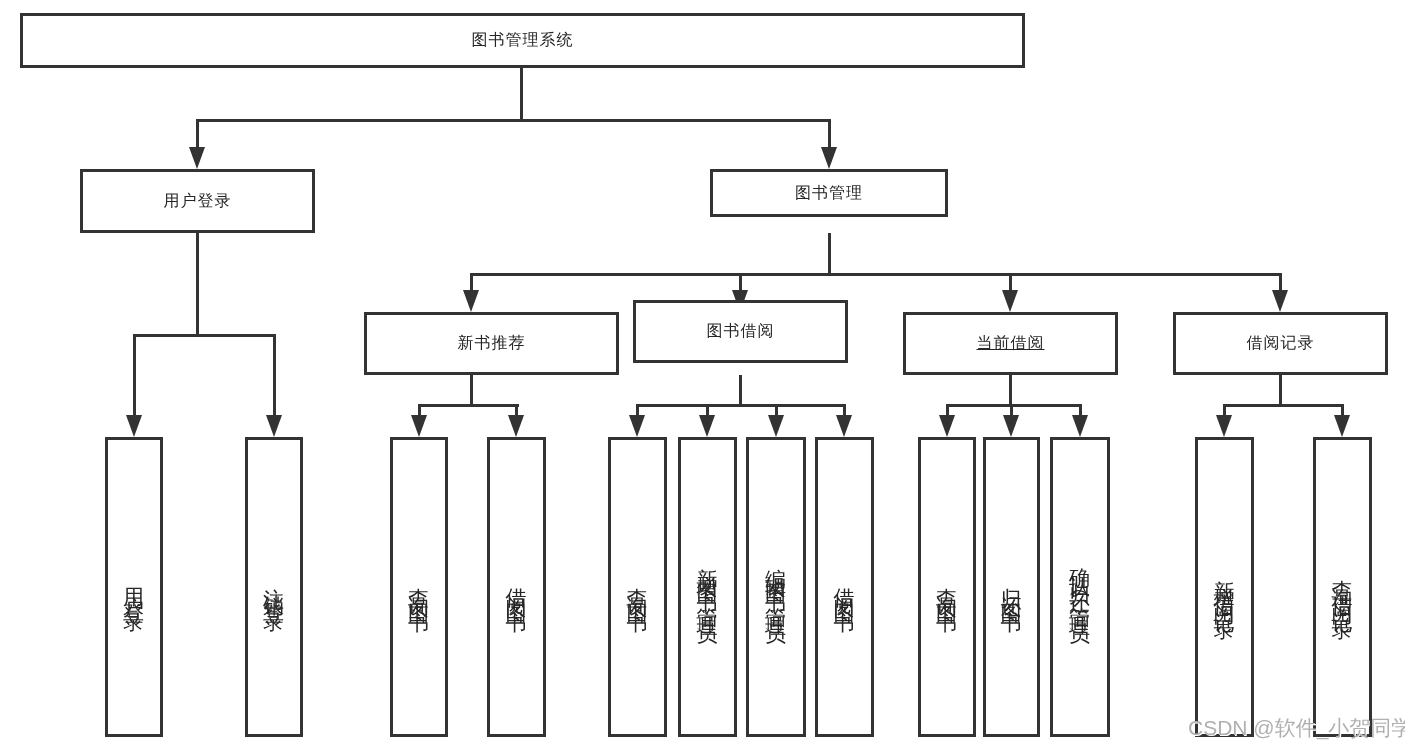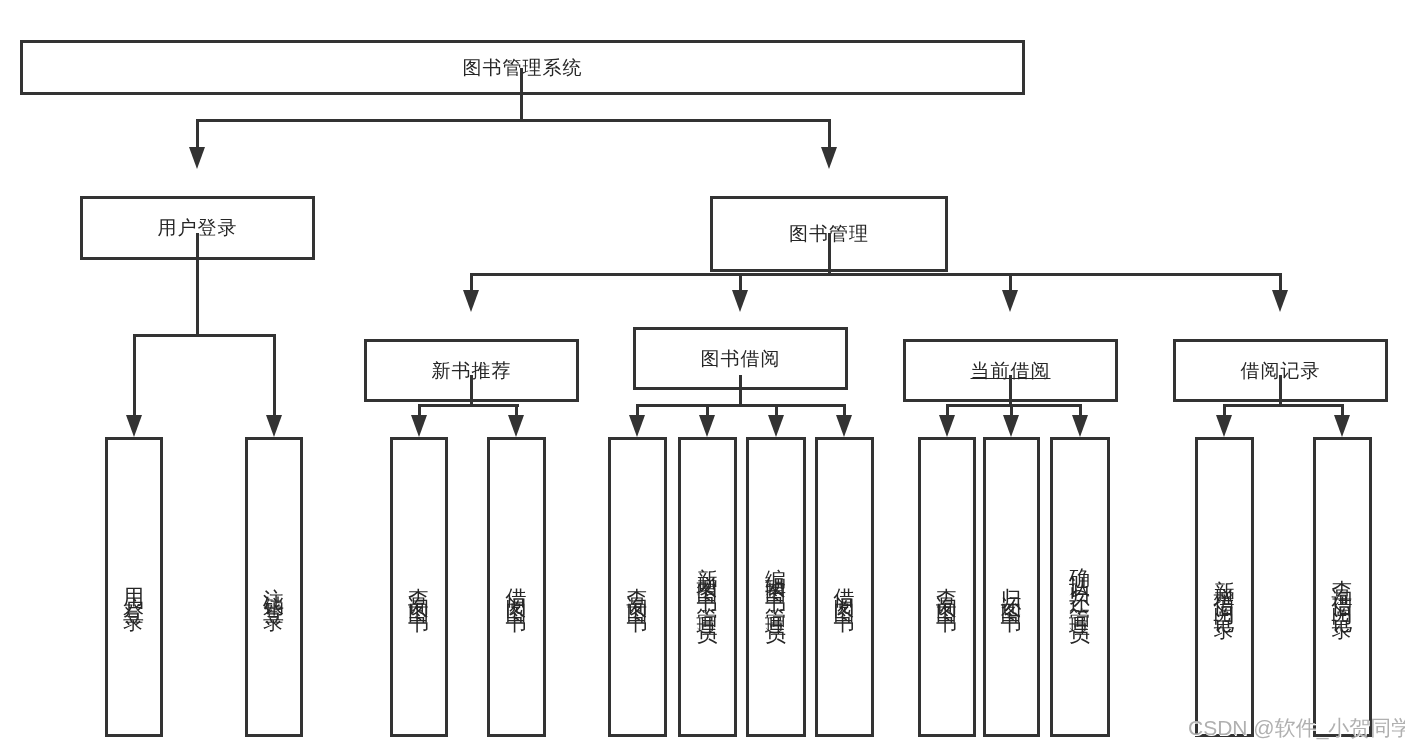--- a/index.html
+++ b/index.html
@@ -25,23 +25,22 @@
   .box {
     position: absolute;
     border: 3px solid var(--line);
     background: var(--box-background);
     display: flex;
     align-items: center;
     justify-content: center;
     color: var(--text);
   }
   .hbox {
-    font-size: 19px;
+    font-size: 16px;
     letter-spacing: 1px;
-    margin-top: 27px;
   }
   .vbox .vtext {
     writing-mode: vertical-rl;
     line-height: 1;
     font-size: 21px;
     letter-spacing: 8px;
     color: var(--text);
     white-space: nowrap;
   }
   .line { position: absolute; background: var(--line); }
@@ -72,41 +71,41 @@
   <div class="box hbox" style="left:20px;top:13px;width:1005px;height:55px;">图书管理系统</div>
 
   <div class="line v" style="left:520px;top:68px;height:54px;"></div>
   <div class="line h" style="left:196px;top:119px;width:635px;"></div>
   <div class="line v" style="left:196px;top:119px;height:30px;"></div>
   <div class="arrow" style="left:189px;top:147px;"></div>
   <div class="line v" style="left:828px;top:119px;height:30px;"></div>
   <div class="arrow" style="left:821px;top:147px;"></div>
 
   <div class="box hbox" style="left:80px;top:169px;width:235px;height:64px;">用户登录</div>
-  <div class="box hbox" style="left:710px;top:169px;width:238px;height:76px;">图书管理</div>
+  <div class="box hbox" style="left:710px;top:169px;width:238px;height:48px;">图书管理</div>
 
   <div class="line v" style="left:196px;top:233px;height:104px;"></div>
   <div class="line h" style="left:133px;top:334px;width:143px;"></div>
   <div class="line v" style="left:133px;top:334px;height:83px;"></div>
   <div class="arrow" style="left:126px;top:415px;"></div>
   <div class="line v" style="left:273px;top:334px;height:83px;"></div>
   <div class="arrow" style="left:266px;top:415px;"></div>
 
   <div class="line v" style="left:828px;top:233px;height:43px;"></div>
   <div class="line h" style="left:470px;top:273px;width:812px;"></div>
   <div class="line v" style="left:470px;top:273px;height:20px;"></div>
   <div class="arrow" style="left:463px;top:290px;"></div>
   <div class="line v" style="left:739px;top:273px;height:20px;"></div>
   <div class="arrow" style="left:732px;top:290px;"></div>
   <div class="line v" style="left:1009px;top:273px;height:20px;"></div>
   <div class="arrow" style="left:1002px;top:290px;"></div>
   <div class="line v" style="left:1279px;top:273px;height:20px;"></div>
   <div class="arrow" style="left:1272px;top:290px;"></div>
 
-  <div class="box hbox" style="left:364px;top:312px;width:215px;height:63px;">新书推荐</div>
+  <div class="box hbox" style="left:364px;top:312px;width:255px;height:63px;">新书推荐</div>
   <div class="box hbox" style="left:633px;top:300px;width:215px;height:63px;">图书借阅</div>
   <div class="box hbox" style="left:903px;top:312px;width:215px;height:63px;text-decoration:underline;">当前借阅</div>
   <div class="box hbox" style="left:1173px;top:312px;width:215px;height:63px;">借阅记录</div>
 
   <div class="line v" style="left:470px;top:375px;height:32px;"></div>
   <div class="line h" style="left:418px;top:404px;width:101px;"></div>
   <div class="line v" style="left:418px;top:404px;height:13px;"></div>
   <div class="arrow" style="left:411px;top:415px;"></div>
   <div class="line v" style="left:515px;top:404px;height:13px;"></div>
   <div class="arrow" style="left:508px;top:415px;"></div>

